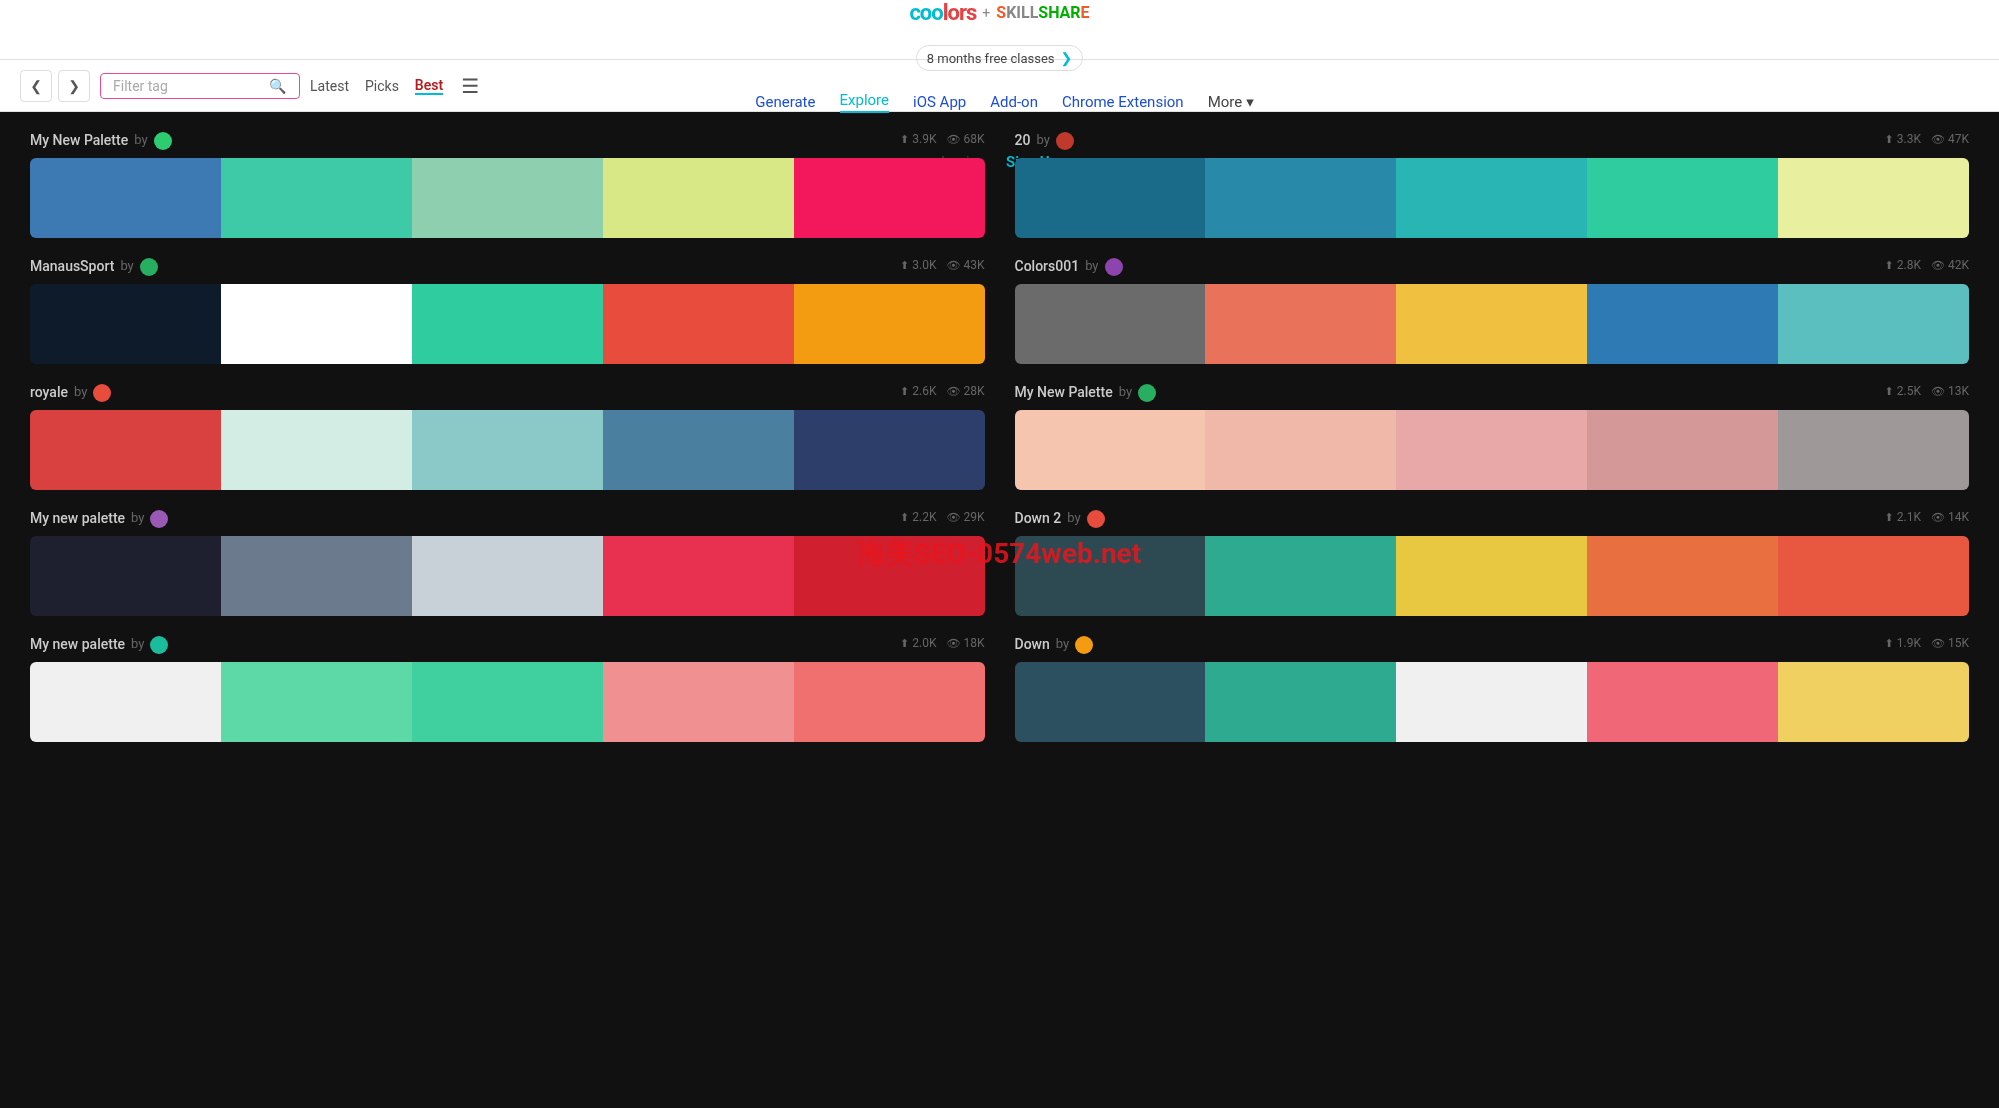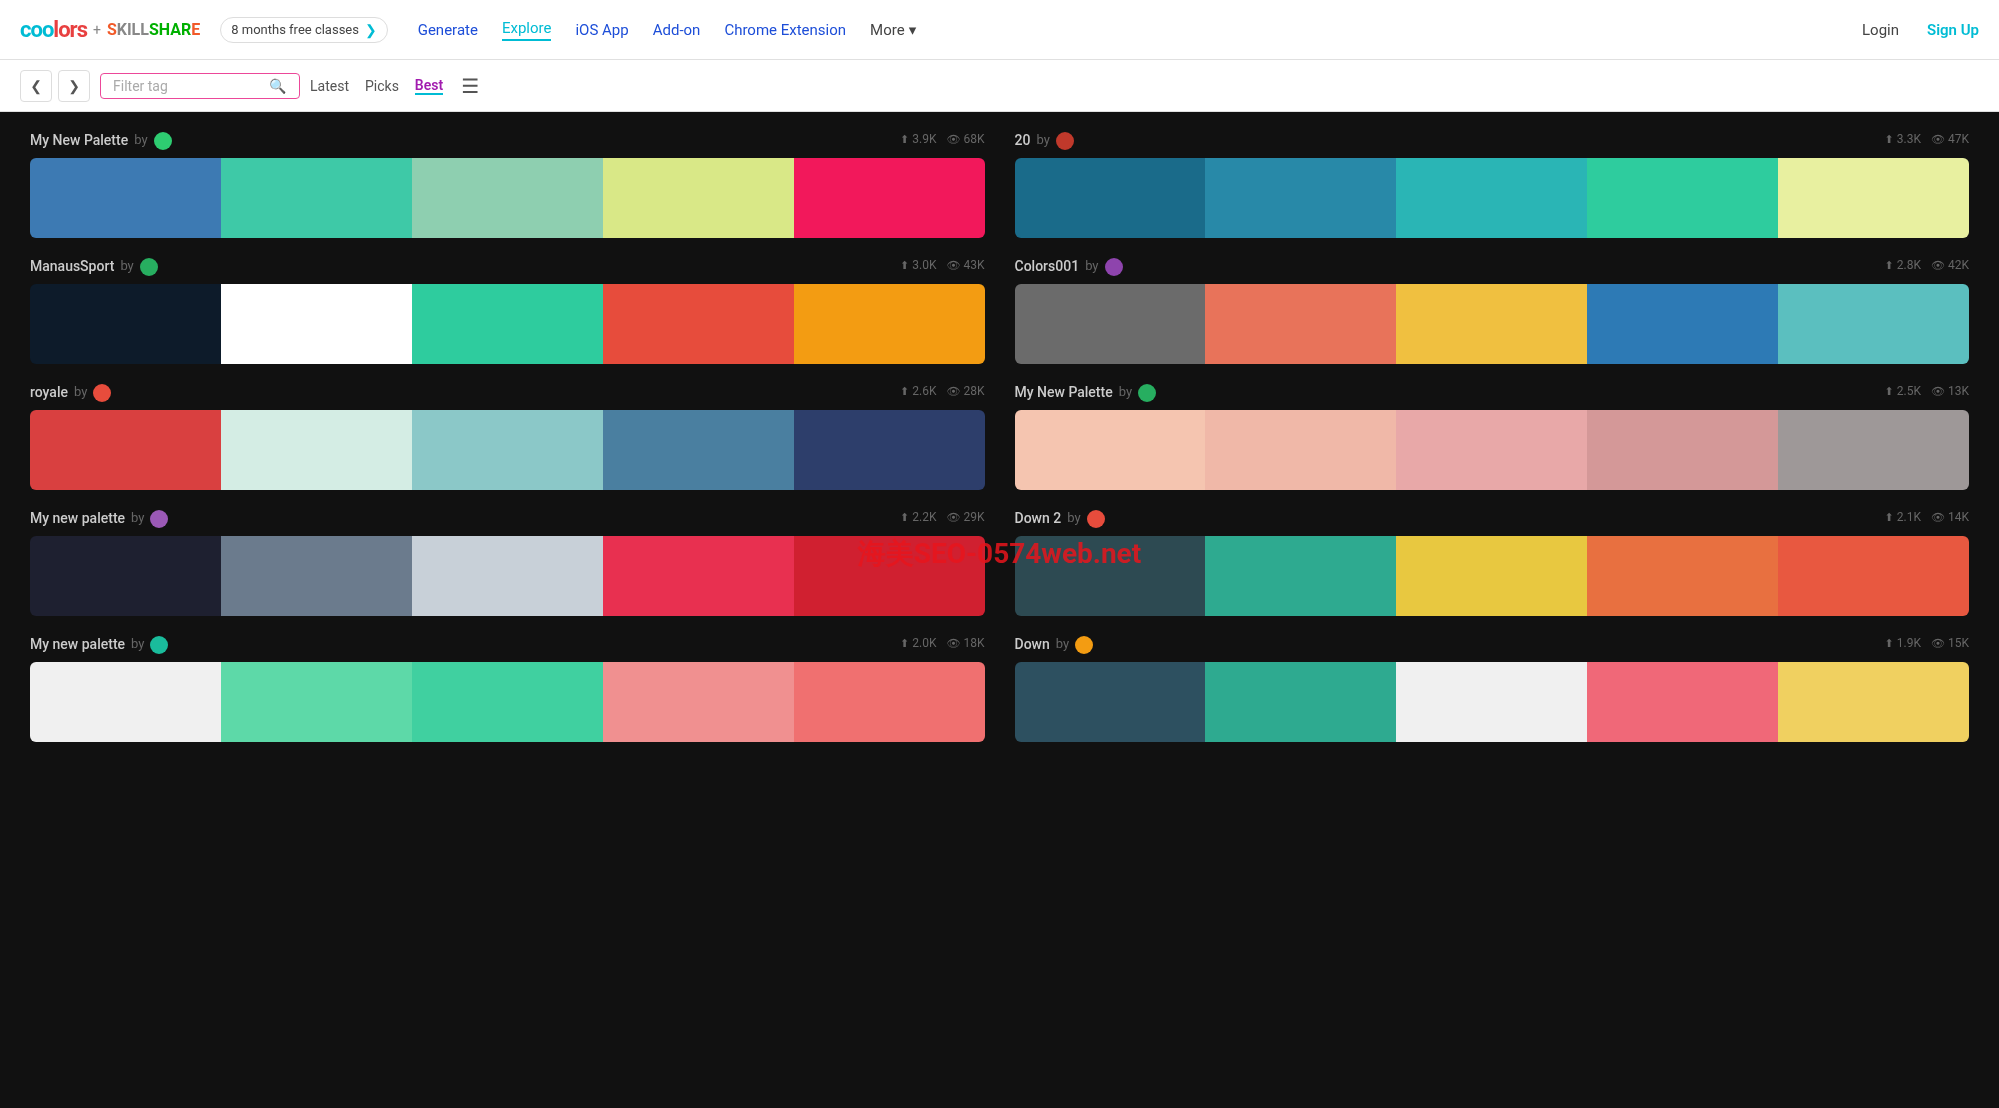--- a/index.html
+++ b/index.html
@@ -7,20 +7,21 @@
 
     
     .nav {
       background: #fff;
       border-bottom: 1px solid #e0e0e0;
       display: flex;
       align-items: center;
       padding: 0 20px;
       height: 60px;
       gap: 20px;
+      flex-direction: column;
     }
     .nav-logo { display: flex; align-items: center; gap: 6px; }
     .logo-coolors { font-size: 22px; font-weight: 700; color: #1da1f2; letter-spacing: -1px; }
     .logo-coolors span { color: #ff6b6b; }
     .logo-plus { color: #888; font-size: 14px; }
     .logo-skillshare { font-size: 16px; font-weight: 700; }
     .logo-skillshare .s1 { color: #f15a29; }
     .logo-skillshare .s2 { color: #00b000; }
     .nav-promo {
       display: flex; align-items: center; gap: 6px;
@@ -57,21 +58,21 @@
     }
     .subbar-filter {
       display: flex; align-items: center; gap: 6px;
       border: 1px solid #ec4899; border-radius: 4px;
       padding: 4px 12px; font-size: 14px; color: #aaa;
       min-width: 200px;
     }
     .subbar-filter .search-icon { color: #555; }
     .subbar-tabs { display: flex; gap: 16px; align-items: center; }
     .subbar-tab { font-size: 14px; color: #555; cursor: pointer; }
-    .subbar-tab.active { color: #a21caf; font-weight: 600; border-bottom: 2px solid #00bcd4; }
+    .subbar-tab.active { color: #b91c1c; font-weight: 600; border-bottom: 2px solid #00bcd4; }
     .subbar-menu { font-size: 20px; color: #555; cursor: pointer; margin-left: 8px; }
 
     
     .main { background: #111; padding: 20px 30px; }
     .palette-grid {
       display: grid;
       grid-template-columns: 1fr 1fr;
       gap: 20px 30px;
     }
 

